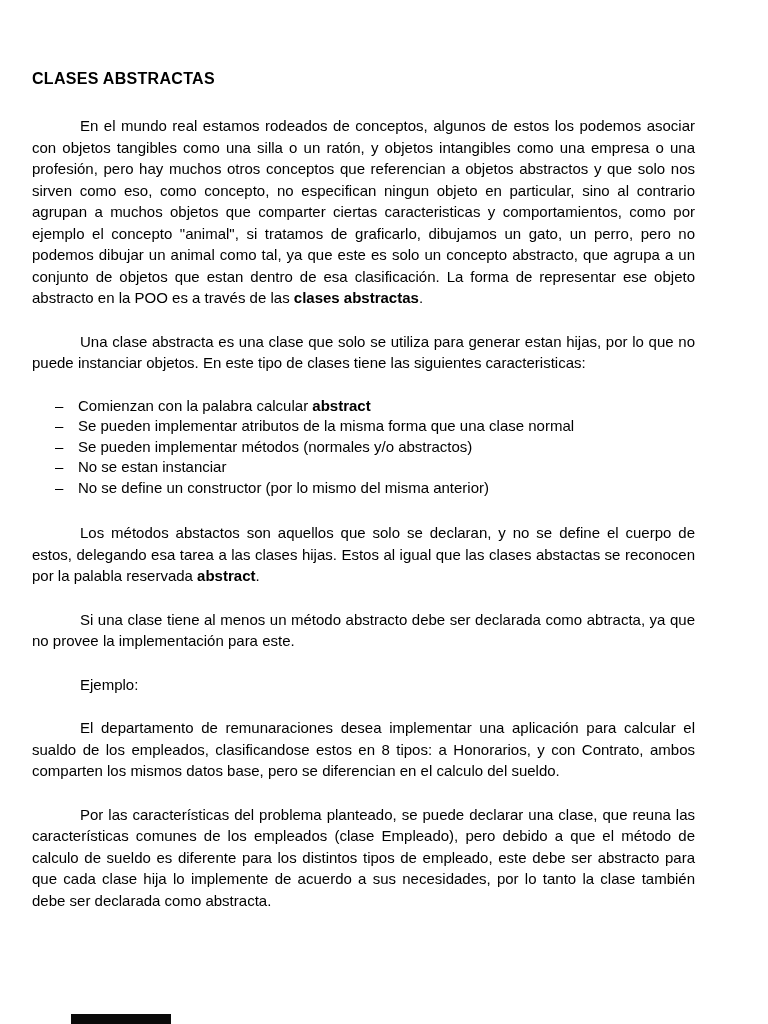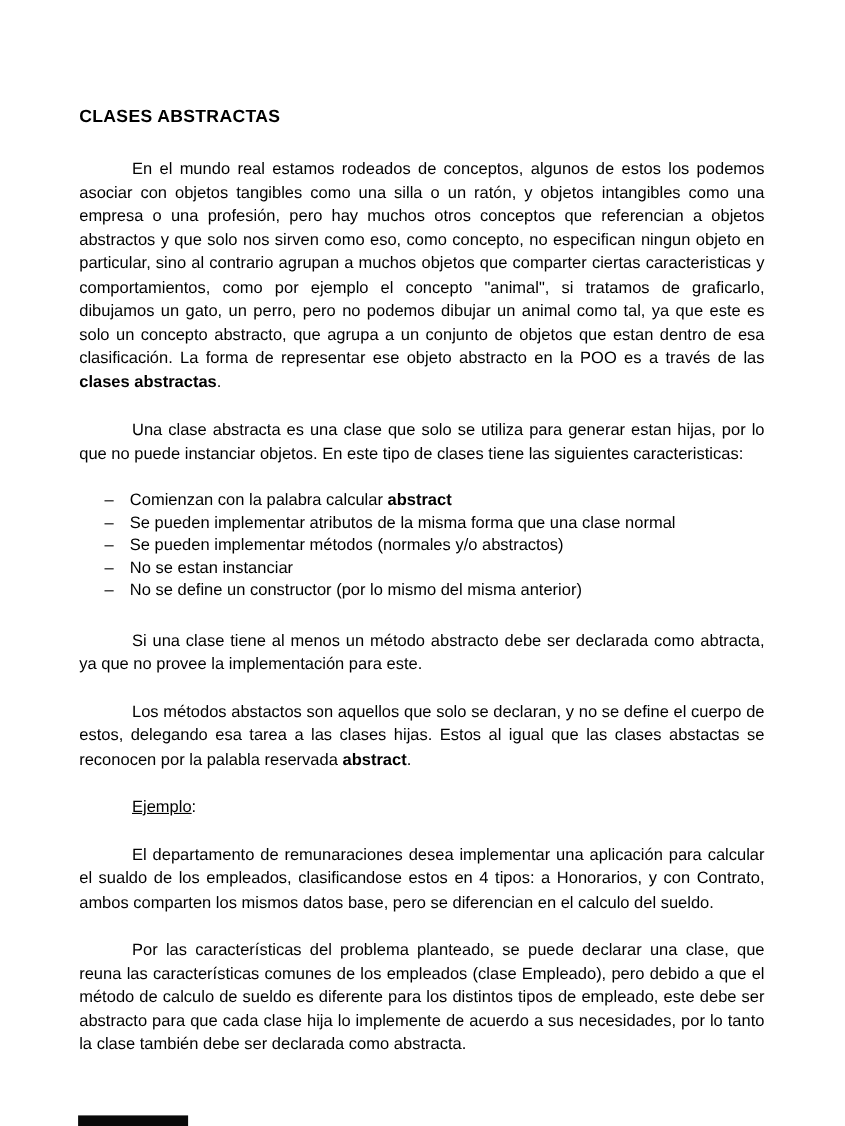--- a/index.html
+++ b/index.html
@@ -9,23 +9,22 @@
   body {
     width: 768px;
     height: 1024px;
     background: #ffffff;
     color: #000000;
     font-family: "Liberation Sans", "DejaVu Sans", sans-serif;
     position: relative;
     overflow: hidden;
   }
   .page {
-    padding: 70px 73px 0 72px;
+    padding: 70px 73px 0 32px;
     box-sizing: border-box;
-    margin-top: 28px;
   }
   .doc-title {
     font-size: 16px;
     font-weight: bold;
     letter-spacing: 0.3px;
     margin: 0 0 27px 0;
   }
   .para {
     font-size: 15px;
     line-height: 21.5px;
@@ -47,21 +46,21 @@
   .bullet .dash {
     width: 23px;
     flex: none;
   }
   .example-line {
     font-size: 15px;
     line-height: 21.5px;
     text-indent: 48px;
     margin: 0 0 22px 0;
   }
-  .underlined { text-decoration: underline; }
+  .underlined { }
   .bottom-bar {
     position: absolute;
     left: 71px;
     bottom: 0;
     width: 100px;
     height: 10px;
     background: #0a0a0a;
   }
 </style>
 </head>
@@ -91,25 +90,25 @@
     <li class="bullet">
       <span class="dash">–</span>
       <span class="btext"><span>No se estan instanciar</span><b></b></span>
     </li>
     <li class="bullet">
       <span class="dash">–</span>
       <span class="btext"><span>No se define un constructor (por lo mismo del misma anterior)</span><b></b></span>
     </li>
   </ul>
 
+  <p class="para"><span>Los métodos abstactos son aquellos que solo se declaran, y no se define el cuerpo de estos, delegando esa tarea a las clases hijas. Estos al igual que las clases abstactas se reconocen por la palabla reservada </span><b>abstract</b><span>.</span></p>
+
   <p class="para">Si una clase tiene al menos un método abstracto debe ser declarada como abtracta, ya que no provee la implementación para este.</p>
-
-  <p class="para"><span>Los métodos abstactos son aquellos que solo se declaran, y no se define el cuerpo de estos, delegando esa tarea a las clases hijas. Estos al igual que las clases abstactas se reconocen por la palabla reservada </span><b>abstract</b><span>.</span></p>
 
   <p class="example-line"><span class="underlined">Ejemplo</span><span>:</span></p>
 
-  <p class="para">El departamento de remunaraciones desea implementar una aplicación para calcular el sualdo de los empleados, clasificandose estos en 4 tipos: a Honorarios, y con Contrato, ambos comparten los mismos datos base, pero se diferencian en el calculo del sueldo.</p>
+  <p class="para">El departamento de remunaraciones desea implementar una aplicación para calcular el sualdo de los empleados, clasificandose estos en 8 tipos: a Honorarios, y con Contrato, ambos comparten los mismos datos base, pero se diferencian en el calculo del sueldo.</p>
 
   <p class="para">Por las características del problema planteado, se puede declarar una clase, que reuna las características comunes de los empleados (clase Empleado), pero debido a que el método de calculo de sueldo es diferente para los distintos tipos de empleado, este debe ser abstracto para que cada clase hija lo implemente de acuerdo a sus necesidades, por lo tanto la clase también debe ser declarada como abstracta.</p>
 
 </div>
 
 <div class="bottom-bar"></div>
 
 </body></html>

